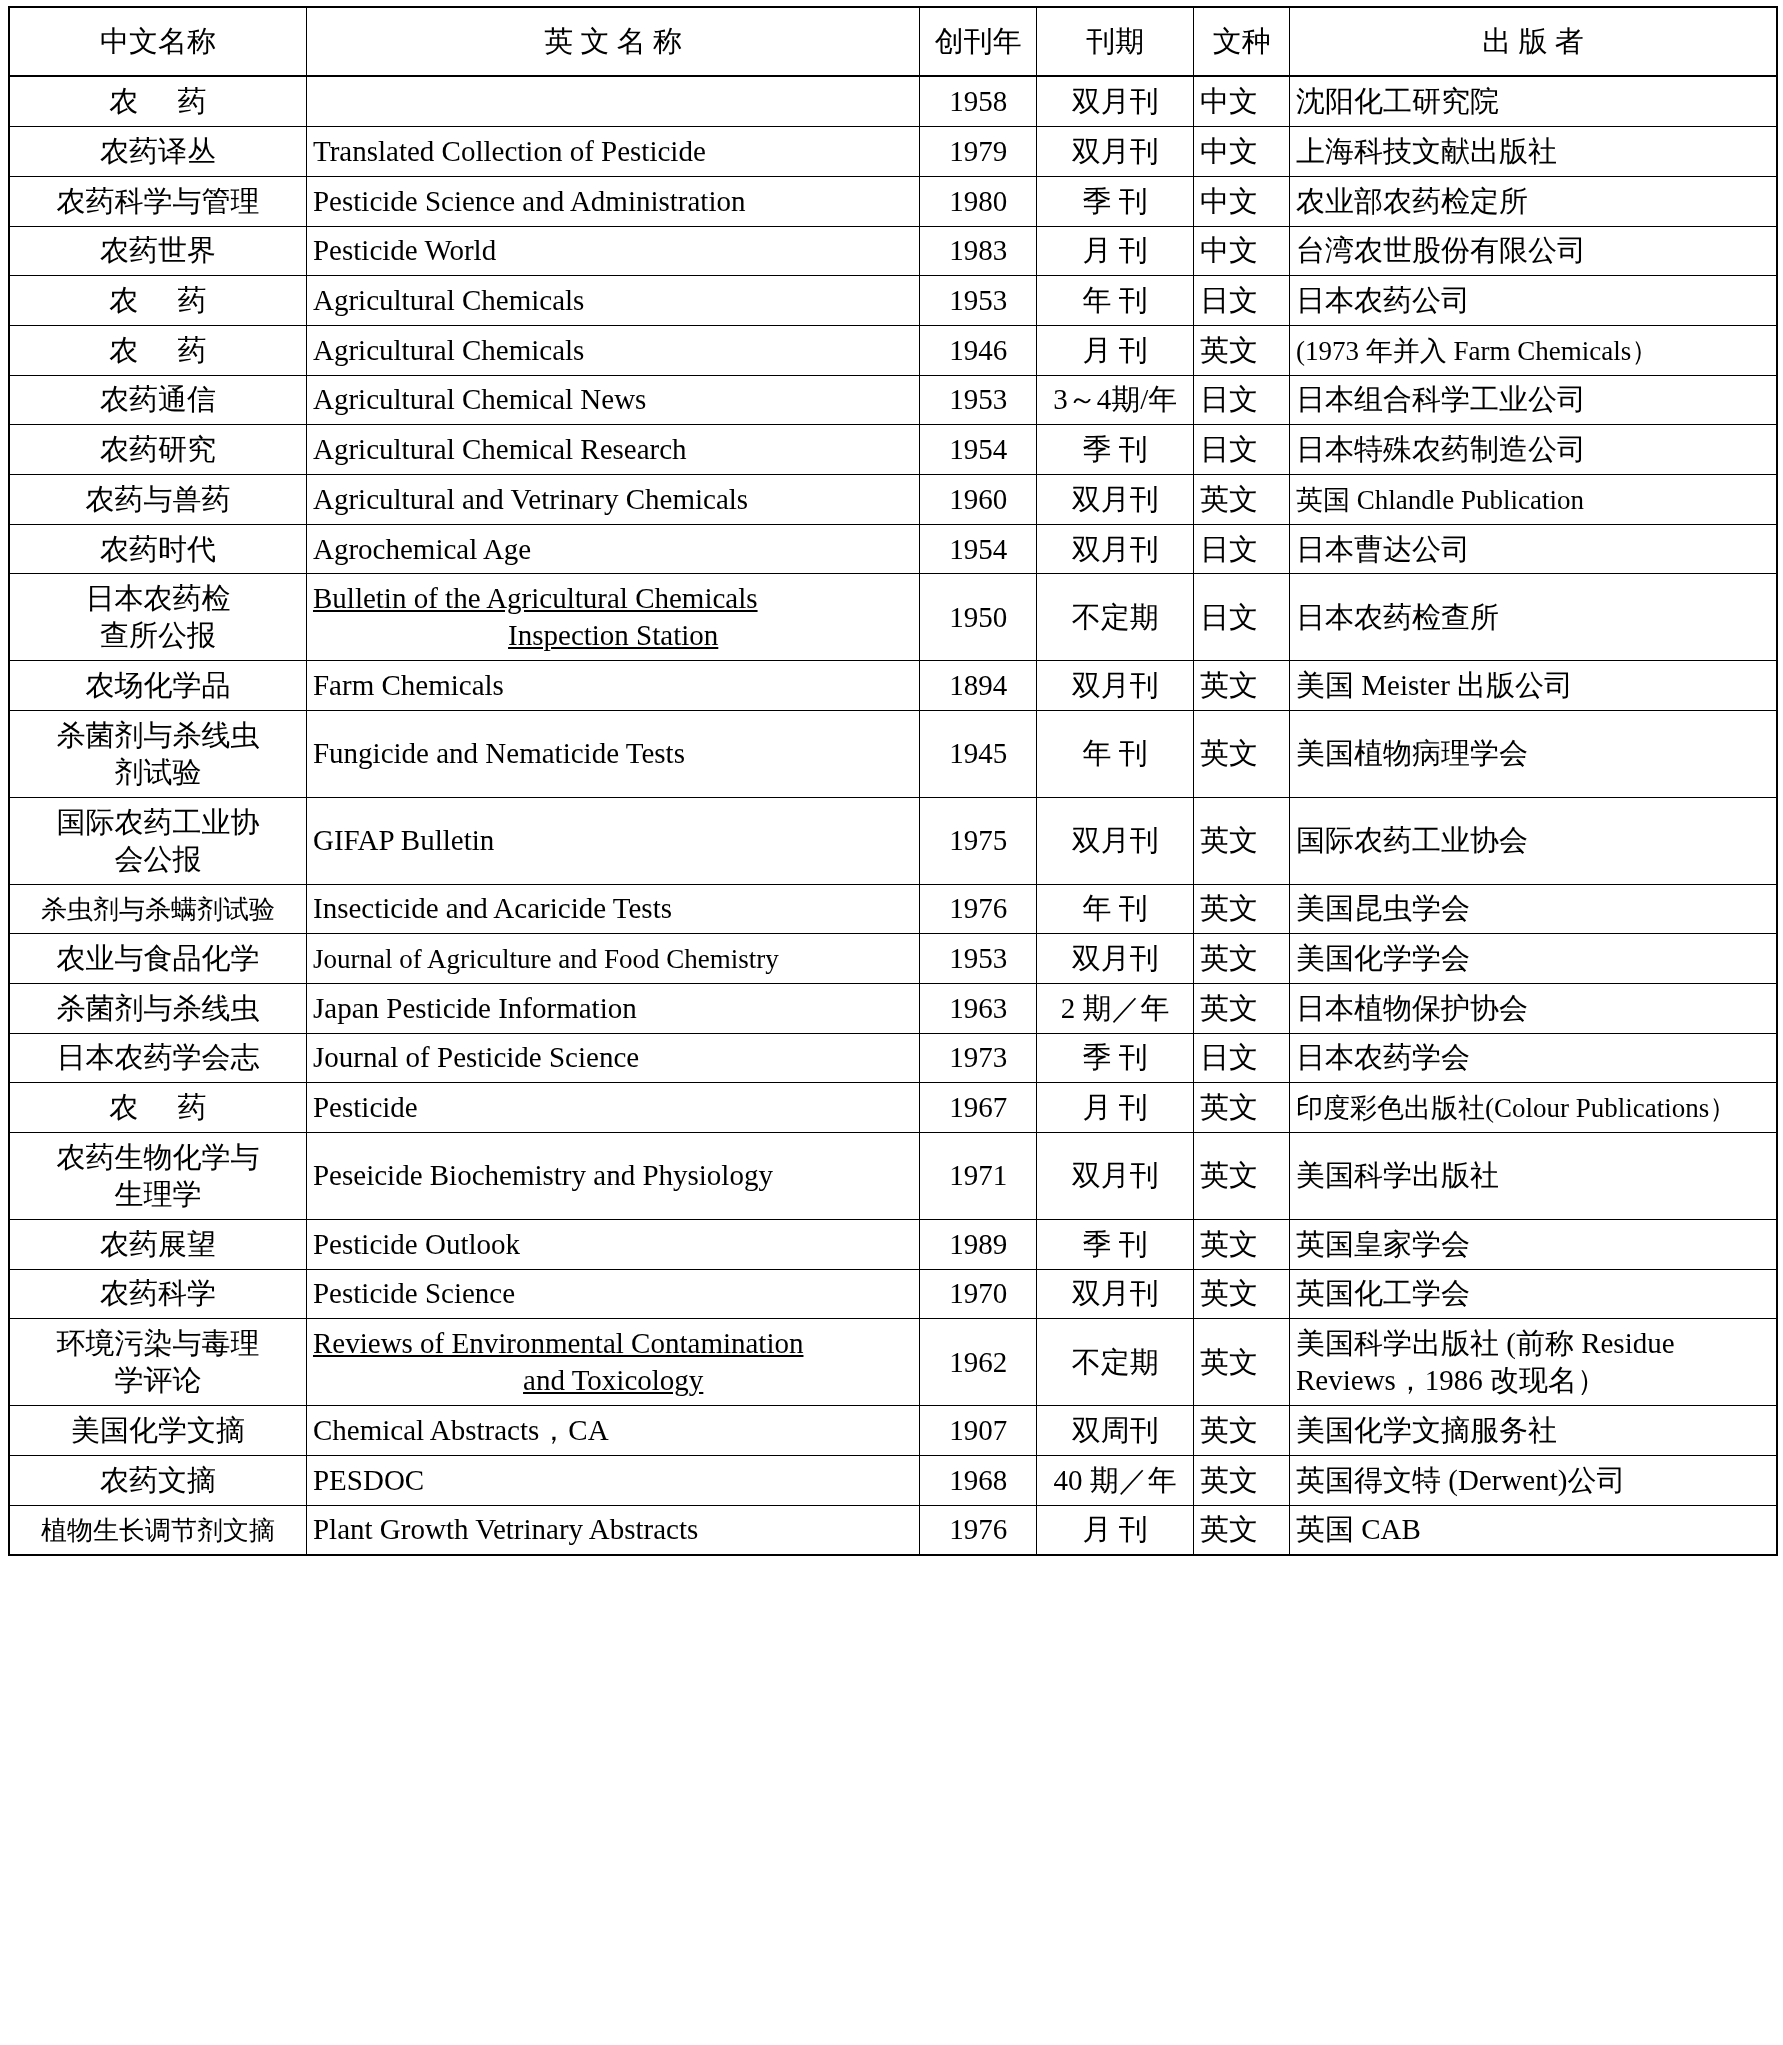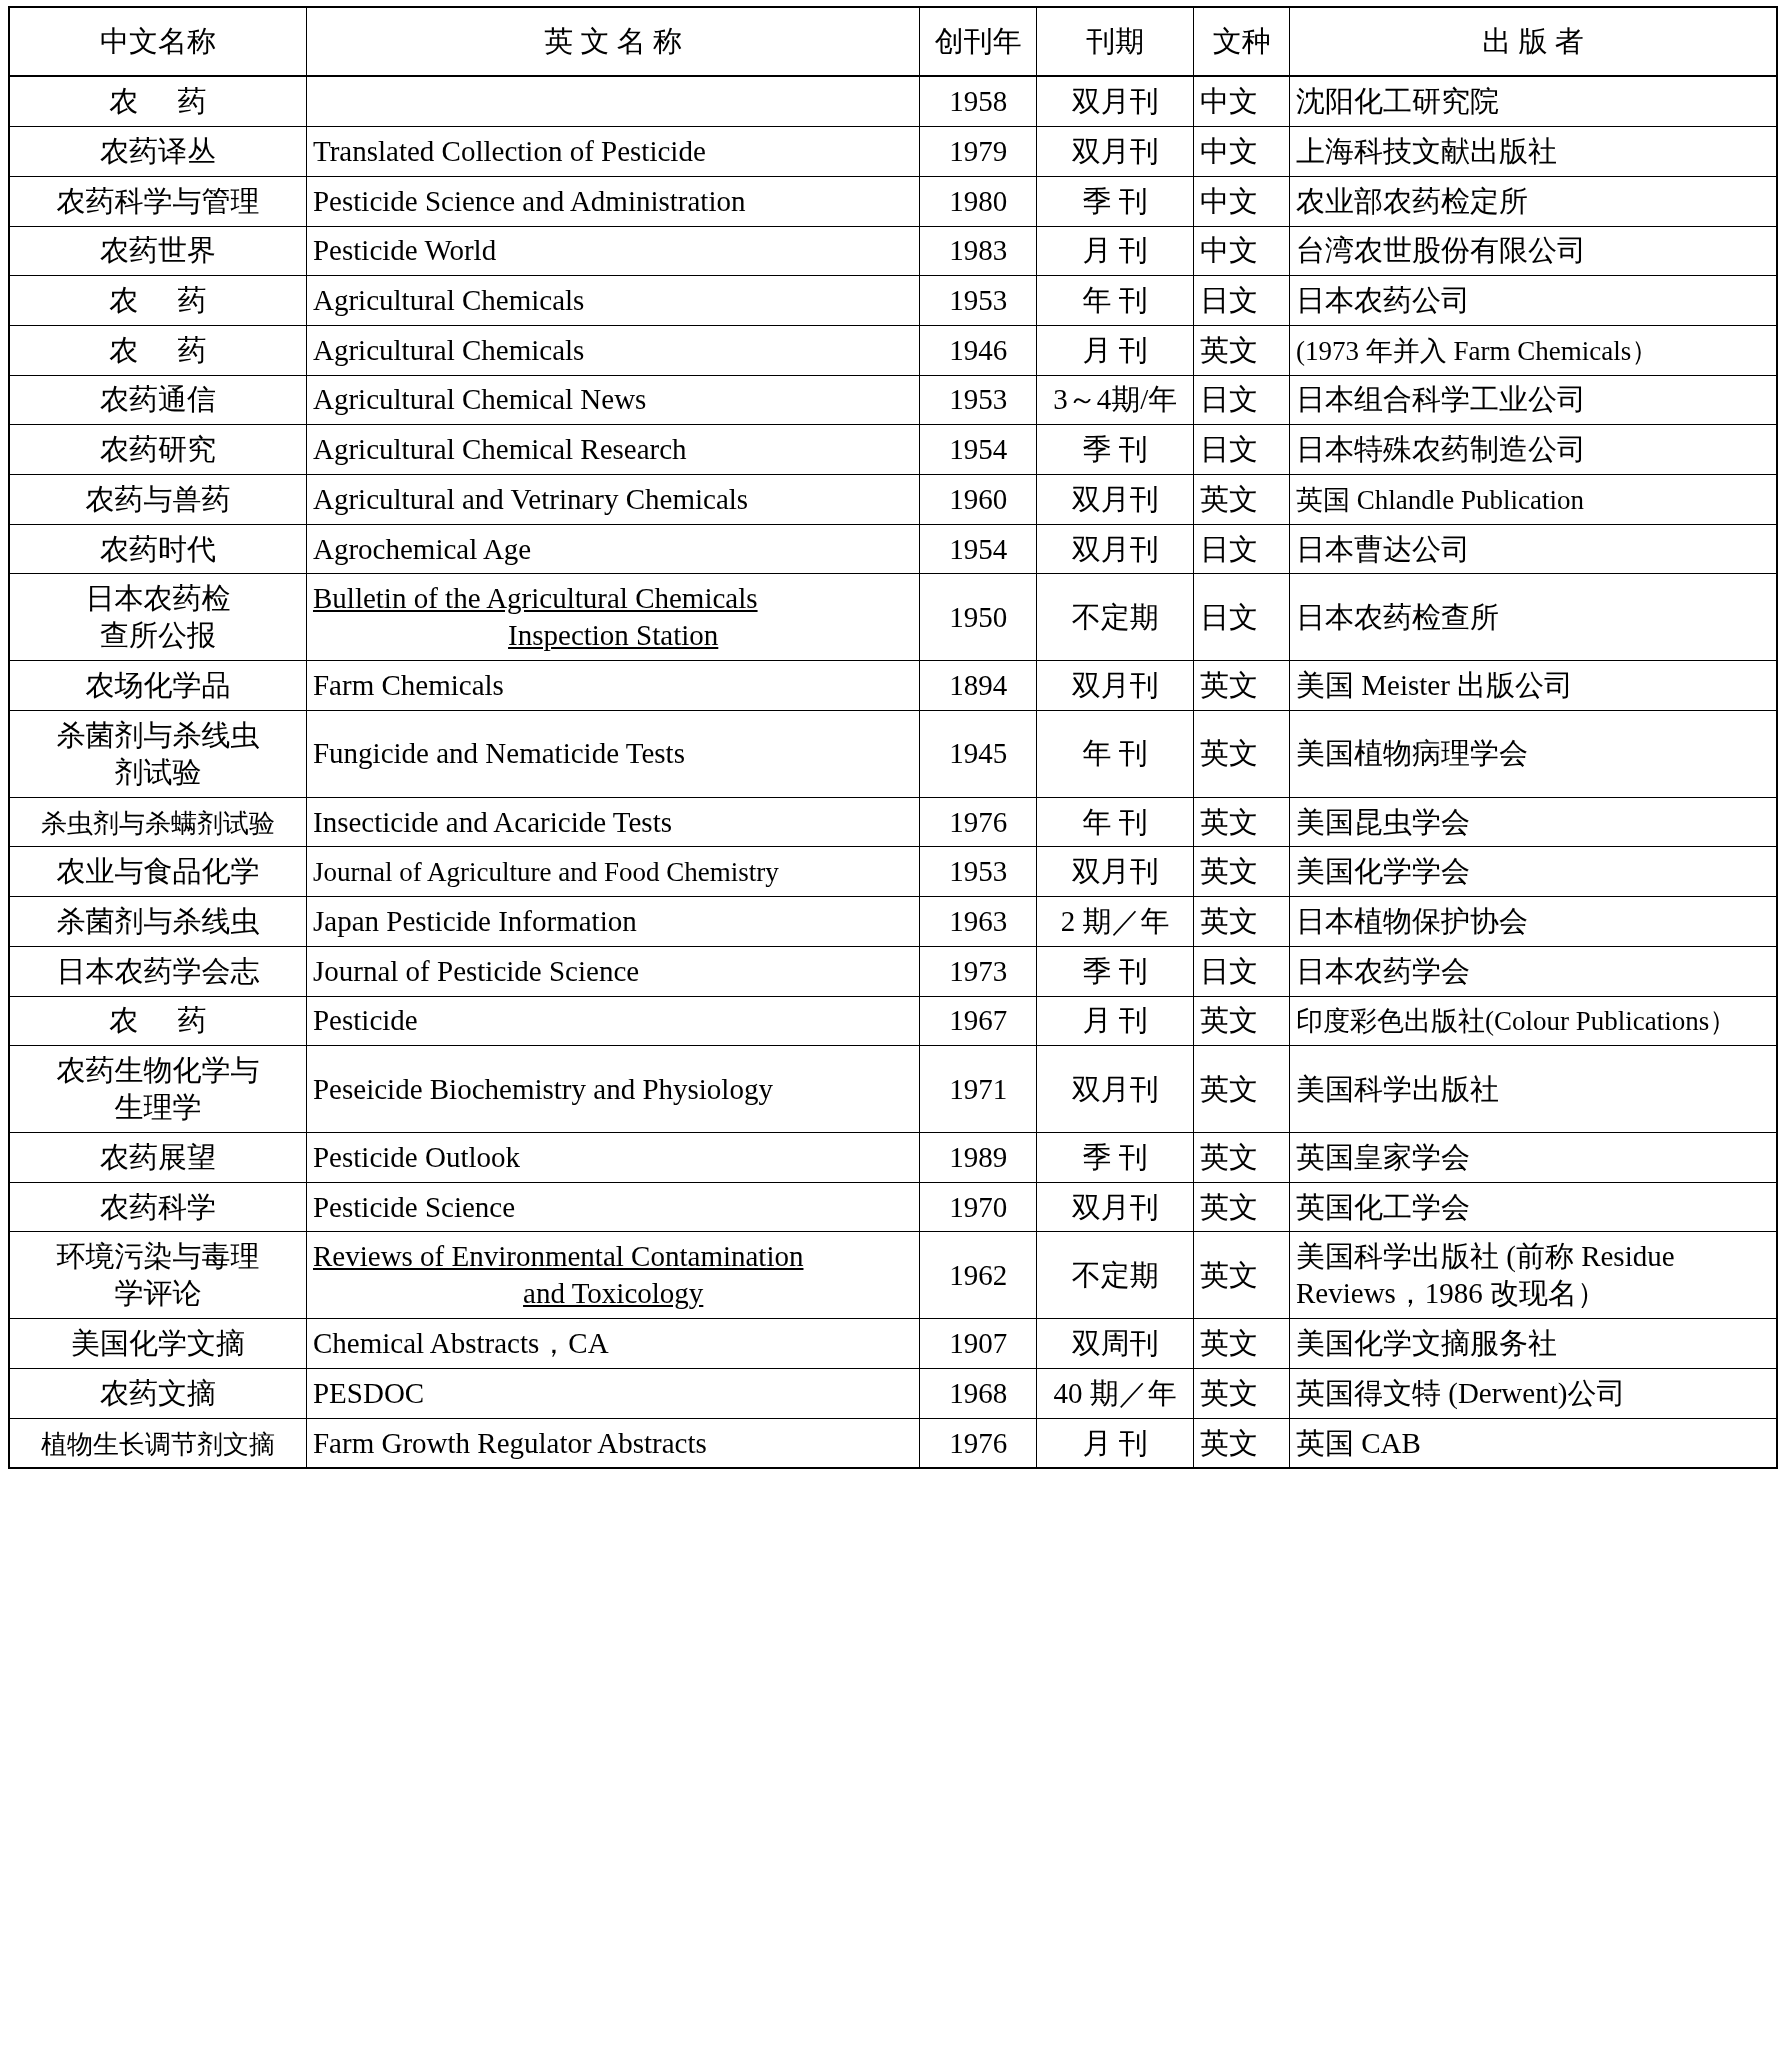--- a/index.html
+++ b/index.html
@@ -187,20 +187,30 @@
           <td class="cn">
             <span class="cellwrap"><span>杀菌剂与杀线虫</span><span class="l2">剂试验</span></span>
           </td>
           <td class="en"><span>Fungicide and Nematicide Tests</span></td>
           <td class="year">1945</td>
           <td class="freq">年  刊</td>
           <td class="lang">英文</td>
           <td class="pub"><span>美国植物病理学会</span></td>
         </tr>
         <tr>
+          <td class="cn">
+            <span class="cellwrap"><span>国际农药工业协</span><span class="l2">会公报</span></span>
+          </td>
+          <td class="en"><span>GIFAP Bulletin</span></td>
+          <td class="year">1975</td>
+          <td class="freq">双月刊</td>
+          <td class="lang">英文</td>
+          <td class="pub"><span>国际农药工业协会</span></td>
+        </tr>
+        <tr>
           <td class="cn"><span class="smaller">杀虫剂与杀螨剂试验</span></td>
           <td class="en"><span>Insecticide and Acaricide Tests</span></td>
           <td class="year">1976</td>
           <td class="freq">年  刊</td>
           <td class="lang">英文</td>
           <td class="pub"><span>美国昆虫学会</span></td>
         </tr>
         <tr>
           <td class="cn"><span>农业与食品化学</span></td>
           <td class="en"><span class="tight">Journal of Agriculture and Food Chemistry</span></td>
@@ -284,21 +294,21 @@
         <tr>
           <td class="cn"><span>农药文摘</span></td>
           <td class="en"><span>PESDOC</span></td>
           <td class="year">1968</td>
           <td class="freq">40 期／年</td>
           <td class="lang">英文</td>
           <td class="pub"><span>英国得文特 (Derwent)公司</span></td>
         </tr>
         <tr>
           <td class="cn"><span class="smaller">植物生长调节剂文摘</span></td>
-          <td class="en"><span>Farm Growth Regulator Abstracts</span></td>
+          <td class="en"><span>Plant Growth Vetrinary Abstracts</span></td>
           <td class="year">1976</td>
           <td class="freq">月  刊</td>
           <td class="lang">英文</td>
           <td class="pub"><span>英国 CAB</span></td>
         </tr>
       </tbody>
   </table>
 </div>
 
 

